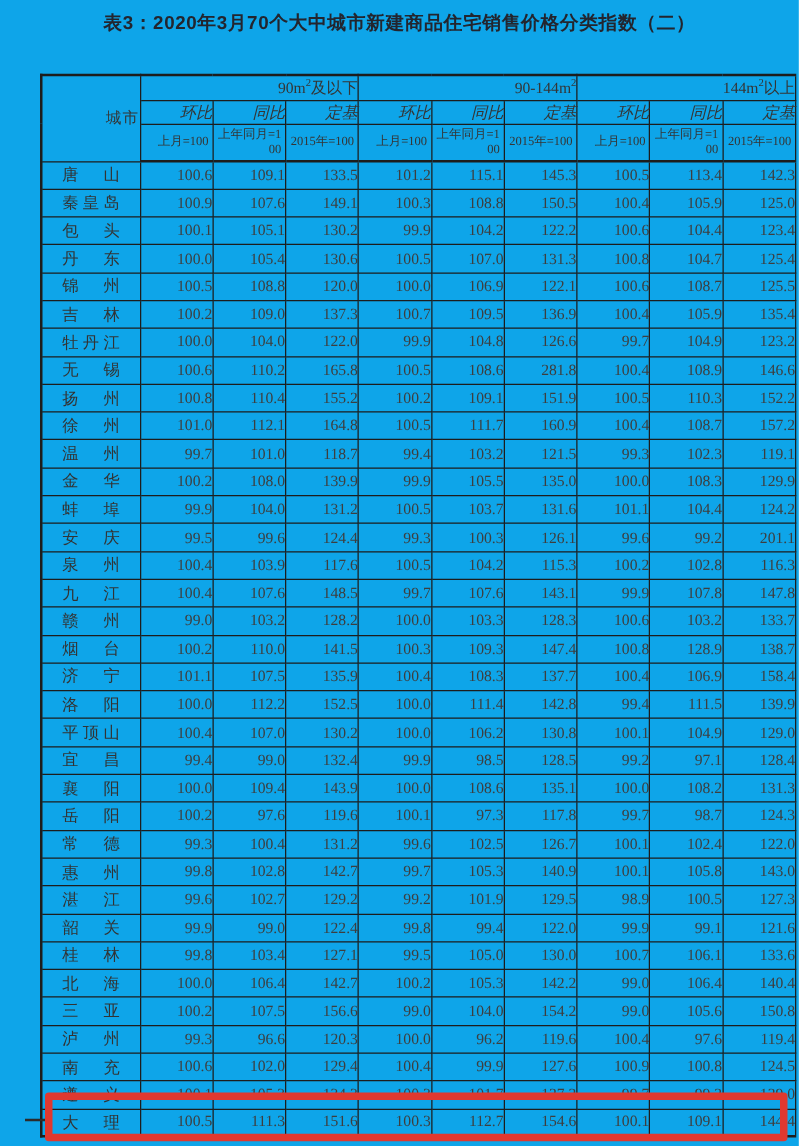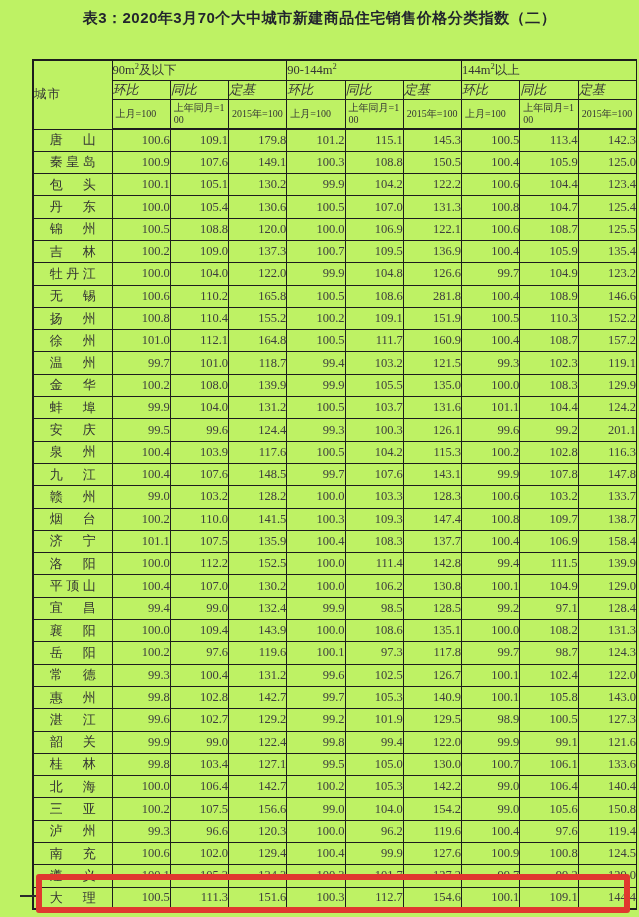--- a/index.html
+++ b/index.html
@@ -1,21 +1,21 @@
 <!DOCTYPE html>
 <html><head>
 <meta charset="utf-8">
 <style>
   * { box-sizing: border-box; }
   html, body { margin: 0; padding: 0; }
   .page {
     position: relative;
     width: 639px;
     height: 917px;
-    background: #bef264;
+    background: #0ea5e9;
     overflow: hidden;
     font-family: "Liberation Serif", serif;
   }
   .title {
     position: absolute;
     top: 9px;
     left: 0;
     width: 100%;
     text-align: center;
     font-family: "Liberation Sans", sans-serif;
@@ -34,21 +34,21 @@
     color: #3e3e3e;
     border: 2px solid #1d1d1d;
     border-right-width: 1px;
   }
   table.idx th, table.idx td {
     border: 1px solid #1d1d1d;
     padding: 0;
     font-weight: 400;
   }
   col.c-city { width: 79px; }
-  thead th { text-align: left; color: #353535; }
+  thead th { text-align: right; color: #353535; }
   tr.group-row th { height: 20px; font-size: 12.5px; }
   tr.group-row sup { font-size: 8.5px; line-height: 0; }
   tr.measure-row th { height: 16px; font-size: 13px; font-style: italic; }
   tr.base-row th {
     height: 30px;
     font-size: 10px;
     line-height: 1.2;
     word-break: break-all;
     padding: 0 3px;
     border-bottom: 2px solid #1d1d1d;
@@ -136,21 +136,21 @@
         <th>上月=100</th>
         <th>上年同月=100</th>
         <th>2015年=100</th>
       </tr>
     </thead>
     <tbody>
         <tr>
           <td class="city"><span class="city-name">唐山</span></td>
           <td class="val">100.6</td>
           <td class="val">109.1</td>
-          <td class="val">179.8</td>
+          <td class="val">133.5</td>
           <td class="val">101.2</td>
           <td class="val">115.1</td>
           <td class="val">145.3</td>
           <td class="val">100.5</td>
           <td class="val">113.4</td>
           <td class="val">142.3</td>
         </tr>
         <tr>
           <td class="city"><span class="city-name">秦皇岛</span></td>
           <td class="val">100.9</td>
@@ -345,21 +345,21 @@
         </tr>
         <tr>
           <td class="city"><span class="city-name">烟台</span></td>
           <td class="val">100.2</td>
           <td class="val">110.0</td>
           <td class="val">141.5</td>
           <td class="val">100.3</td>
           <td class="val">109.3</td>
           <td class="val">147.4</td>
           <td class="val">100.8</td>
-          <td class="val">109.7</td>
+          <td class="val">128.9</td>
           <td class="val">138.7</td>
         </tr>
         <tr>
           <td class="city"><span class="city-name">济宁</span></td>
           <td class="val">101.1</td>
           <td class="val">107.5</td>
           <td class="val">135.9</td>
           <td class="val">100.4</td>
           <td class="val">108.3</td>
           <td class="val">137.7</td>

